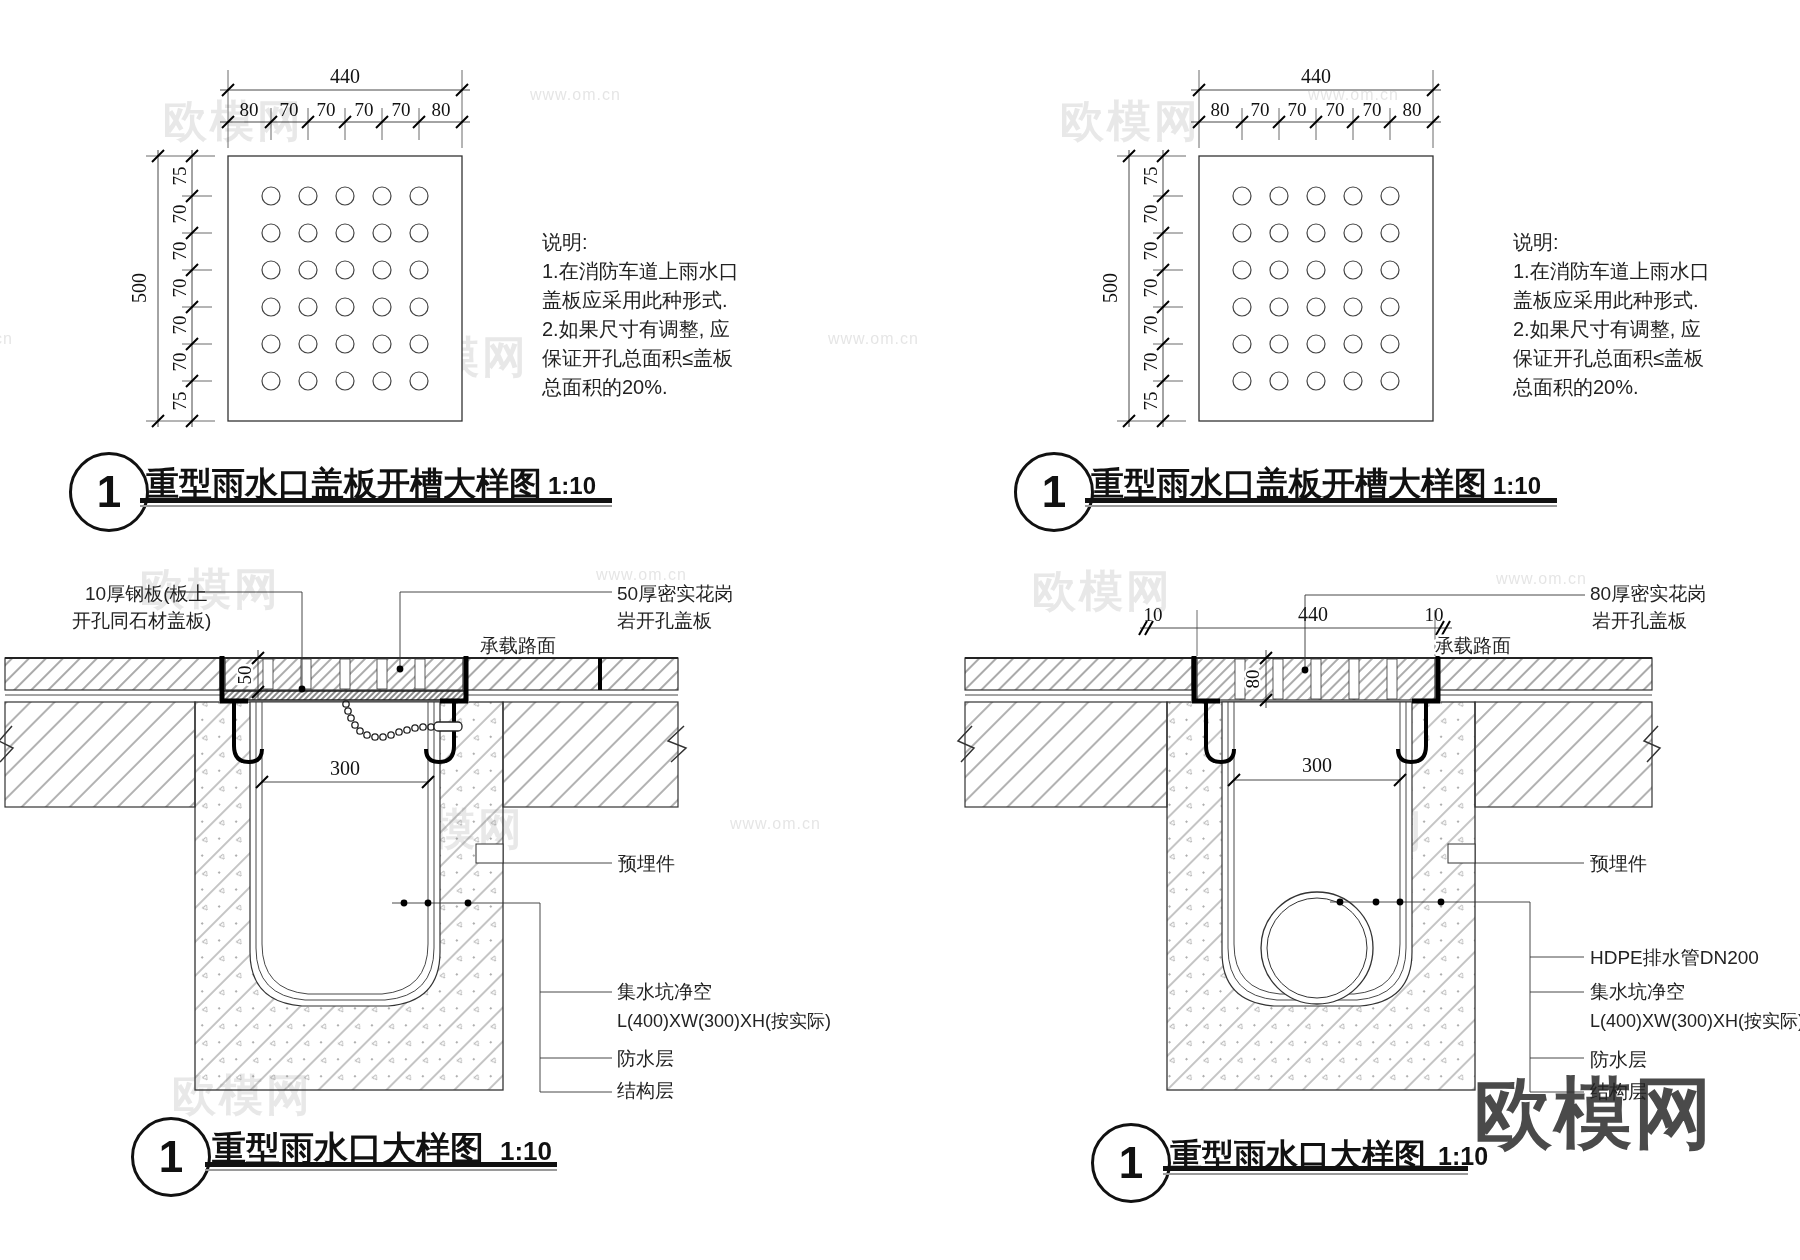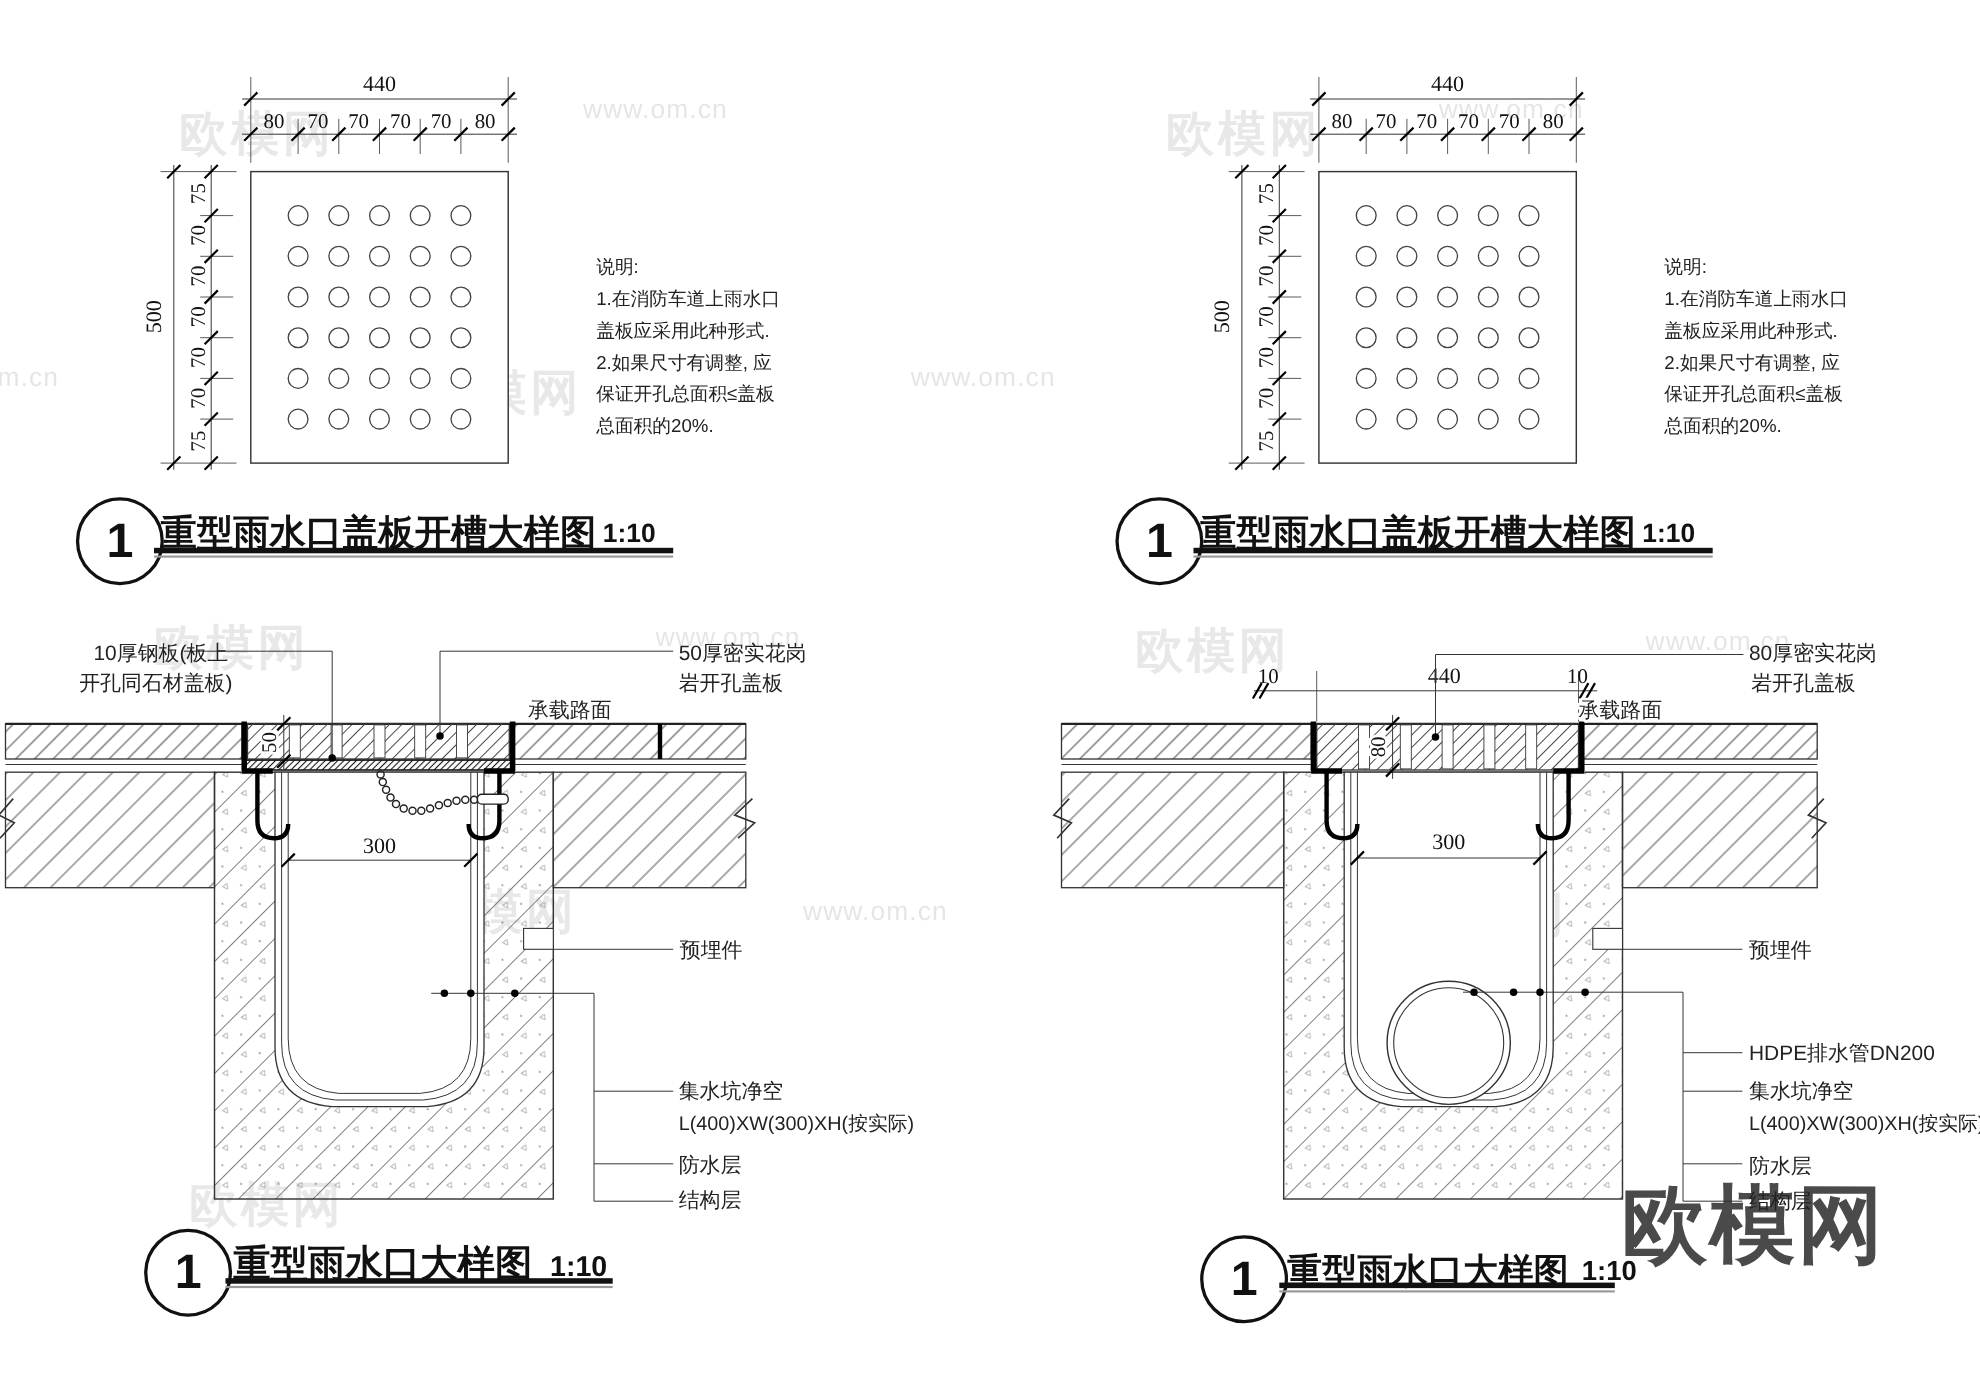--- a/index.html
+++ b/index.html
@@ -9,31 +9,31 @@
   .dim{font:20px "Liberation Serif",serif;fill:#111;}
   .dimS{font:19px "Liberation Serif",serif;fill:#111;}
   .lbl{font:19px "Liberation Sans",sans-serif;fill:#222;}
   .lblS{font:18px "Liberation Sans",sans-serif;fill:#222;}
   .halo{paint-order:stroke;stroke:#fff;stroke-width:5px;stroke-linejoin:round;}
   .thin{stroke:#333;stroke-width:0.9;fill:none;}
   .hair{stroke:#444;stroke-width:0.8;fill:none;}
   
   .wm{position:absolute;white-space:nowrap;pointer-events:none;}
   .wm-cn{font-size:44px;font-weight:bold;letter-spacing:3px;color:rgba(140,140,140,.20);}
-  .wm-url{font-size:24px;letter-spacing:1px;color:rgba(150,150,150,.25);}
+  .wm-url{font-size:16px;letter-spacing:1px;color:rgba(150,150,150,.25);}
   .wm-big{font-size:78px;font-weight:bold;letter-spacing:2px;color:#4a4a4a;}
   
   .tcircle{position:absolute;width:74px;height:74px;border:3.5px solid #111;border-radius:50%;
            display:flex;align-items:center;justify-content:center;font-size:44px;font-weight:bold;background:#fff;}
   .ttext{position:absolute;font-weight:bold;white-space:nowrap;text-align:center;}
   .tscale{position:absolute;font-weight:bold;white-space:nowrap;}
   .uline{position:absolute;height:4.5px;background:#111;}
   .uline2{position:absolute;height:2px;background:#9a9a9a;}
   
-  .note{position:absolute;font-size:17px;line-height:29px;color:#222;white-space:nowrap;}
+  .note{position:absolute;font-size:20px;line-height:29px;color:#222;white-space:nowrap;}
 </style>
 </head>
 <body>
 
 <div id="canvas">
 
   <div class="wm wm-cn" style="left:163px;top:92px">欧模网</div>
   <div class="wm wm-cn" style="left:1060px;top:92px">欧模网</div>
   <div class="wm wm-url" style="left:530px;top:86px">www.om.cn</div>
   <div class="wm wm-url" style="left:1308px;top:86px">www.om.cn</div>

